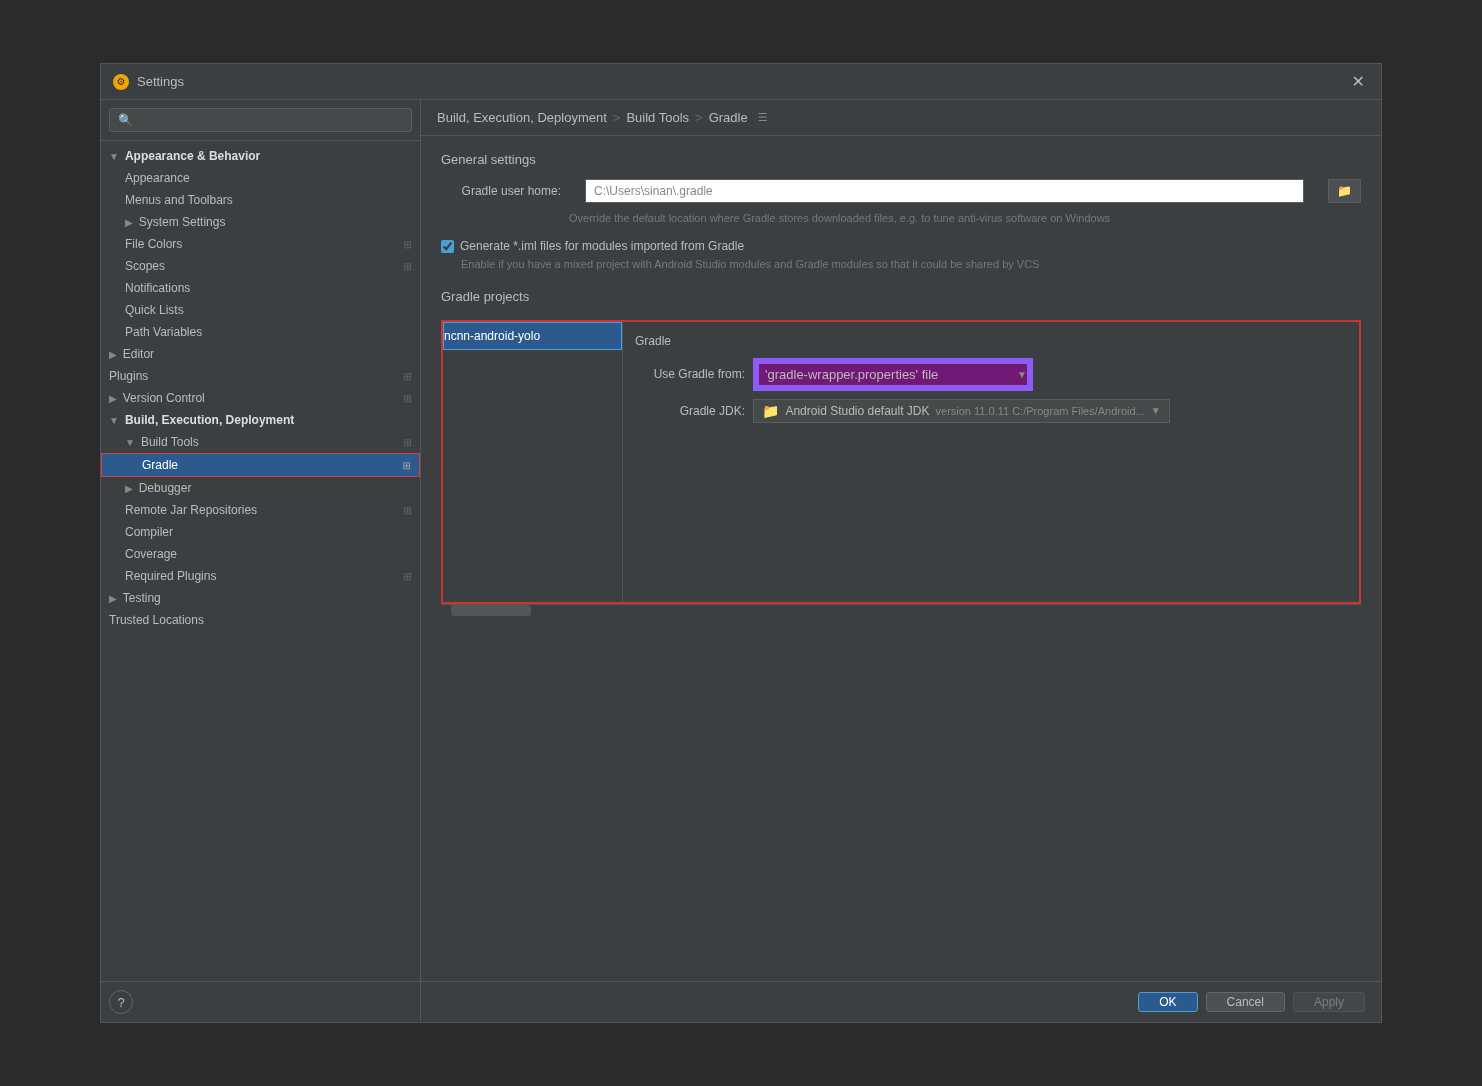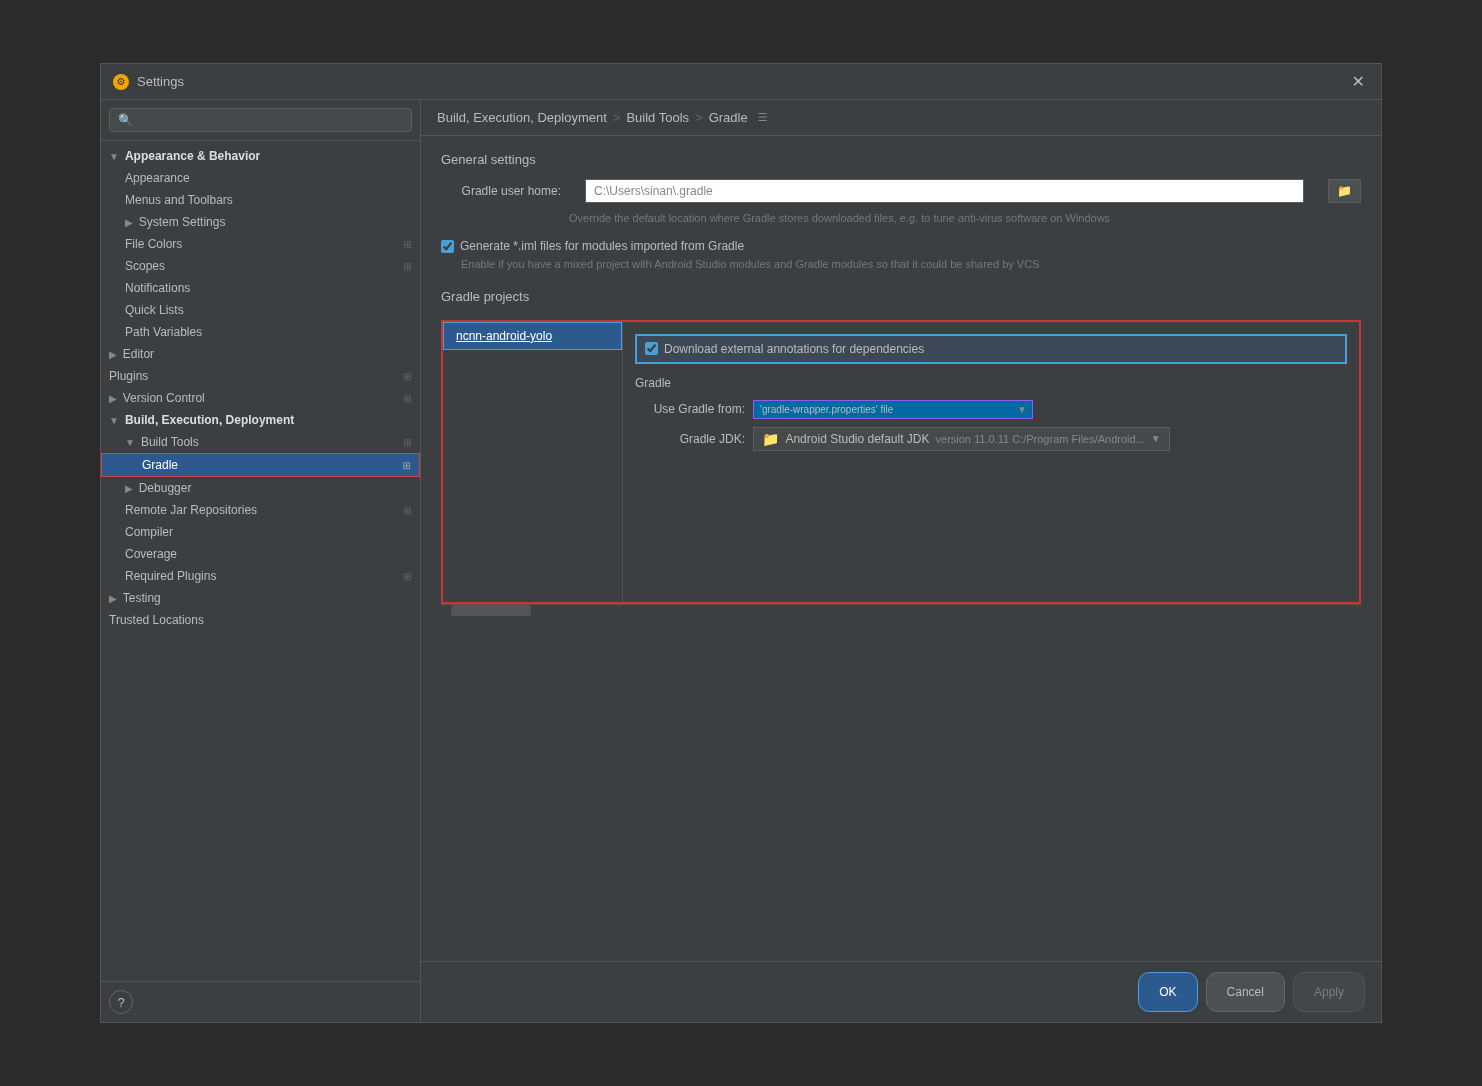--- a/index.html
+++ b/index.html
@@ -208,25 +208,24 @@
       border: 2px solid #cc3333;
       margin-top: 16px;
       display: flex;
     }
     .project-list {
       width: 180px;
       border-right: 1px solid #555;
       min-height: 280px;
     }
     .project-item {
-      padding: 6px 12px;
-      font-size: 12px;
-      color: #bbb;
-      cursor: pointer;
-      text-decoration: underline;
+      padding: 6px 0;
+      font-size: 12px;
+      color: #bbb;
+      cursor: pointer;
     }
     .project-item.selected-proj {
       background: #2d5a8e;
       color: #fff;
       border: 1px solid #4a9fd5;
     }
     .project-settings {
       flex: 1;
       padding: 12px;
     }
@@ -254,25 +253,25 @@
       margin-bottom: 8px;
       gap: 8px;
     }
     .gradle-form-label {
       color: #bbb;
       font-size: 12px;
       min-width: 110px;
       text-align: right;
     }
     .gradle-select {
-      background: #0369a1;
-      border: 1px solid #8b5cf6;
+      background: #701a75;
+      border: 6px solid #8b5cf6;
       color: #bbb;
       padding: 3px 24px 3px 6px;
-      font-size: 10px;
+      font-size: 13px;
       outline: none;
       appearance: none;
       -webkit-appearance: none;
       cursor: pointer;
       position: relative;
       min-width: 280px;
     }
     .select-wrapper {
       position: relative;
       display: inline-block;
@@ -310,27 +309,27 @@
     
     .bottom-bar {
       border-top: 1px solid #555;
       padding: 10px 16px;
       display: flex;
       align-items: center;
       justify-content: flex-end;
       gap: 8px;
     }
     .btn {
-      padding: 12px 20px;
+      padding: 2px 20px;
       border: 1px solid #666;
       background: #4c5052;
       color: #bbb;
       cursor: pointer;
       font-size: 12px;
-      border-radius: 11px;
+      border-radius: 3px;
     }
     .btn-primary {
       background: #2d5a8e;
       border-color: #4a9fd5;
       color: #fff;
     }
     .btn-disabled {
       opacity: 0.5;
       cursor: default;
     }
@@ -511,24 +510,20 @@
         <div style="margin-top:16px;">
           <div style="color:#bbb; font-size:13px; margin-bottom:16px;">Gradle projects</div>
           <div class="gradle-projects-section">
 
             <div class="project-list">
               <div class="project-item selected-proj">ncnn-android-yolo</div>
             </div>
 
             <div class="project-settings">
 
-              <div class="download-annotation-row">
-                <input type="checkbox" id="dl-ann" checked="" style="">
-                <label for="dl-ann" class="download-label">Download external annotations for dependencies</label>
-              </div>
 
               <div class="gradle-subsection-title">Gradle</div>
 
               <div class="gradle-form-row">
                 <span class="gradle-form-label">Use Gradle from:</span>
                 <div class="select-wrapper">
                   <select class="gradle-select">
                     <option>'gradle-wrapper.properties' file</option>
                   </select>
                   <span class="select-arrow">▼</span>

